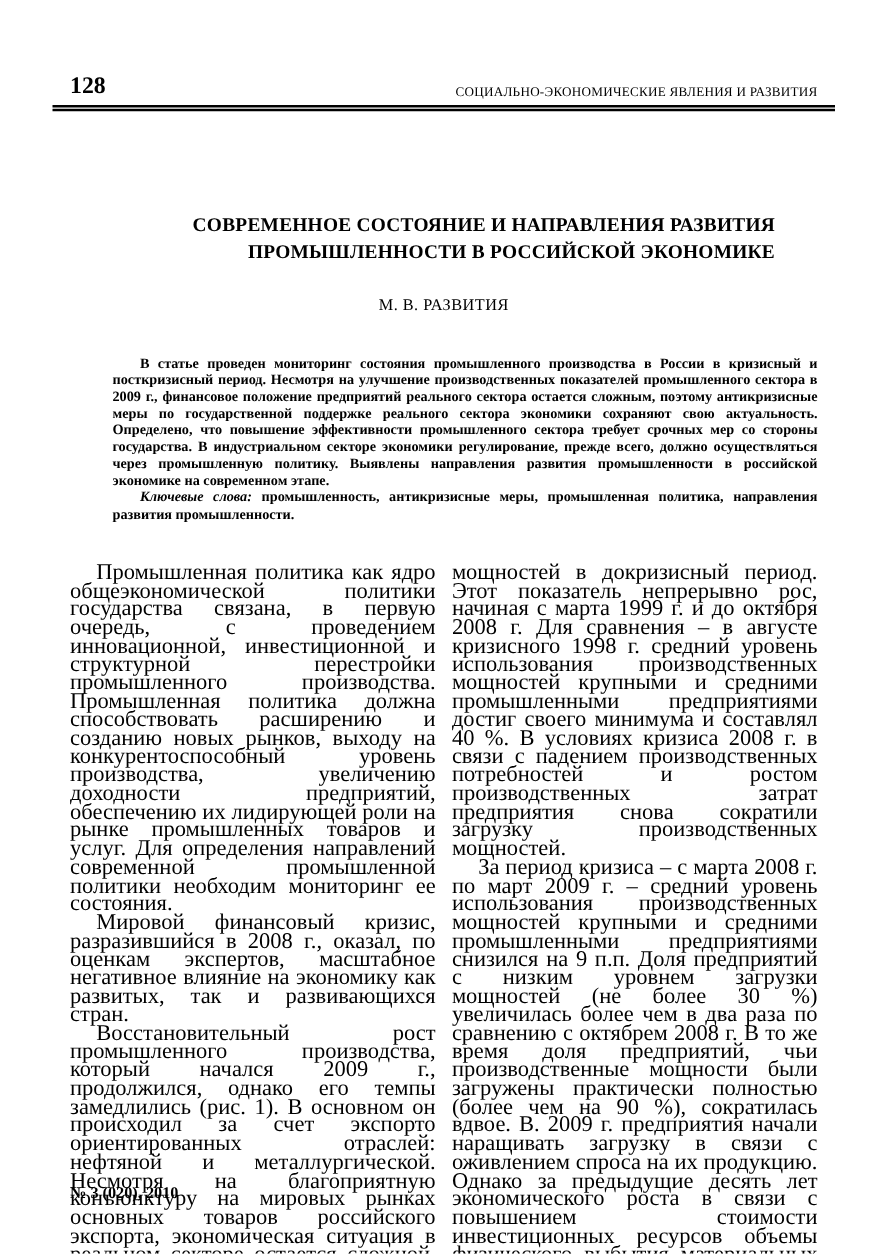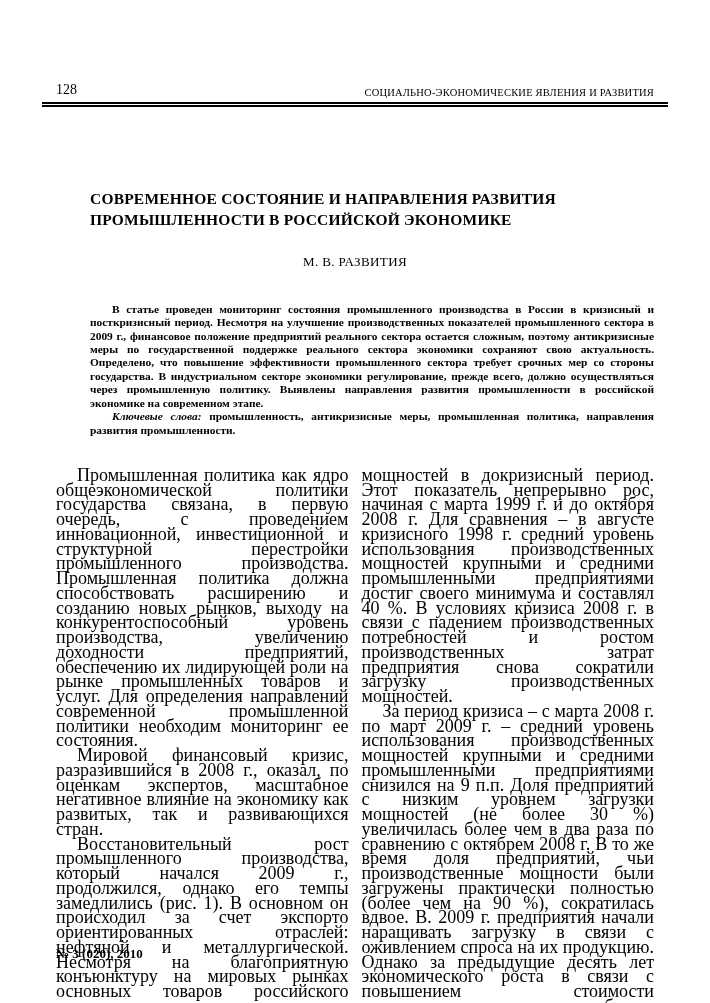--- a/index.html
+++ b/index.html
@@ -20,38 +20,37 @@
     margin: 0 42px;
   }
   
   .header-row {
     display: flex;
     justify-content: space-between;
     align-items: flex-end;
     padding: 58px 14px 4px 14px;
   }
   .page-number {
-    font-size: 14px;
-    font-weight: normal;
-    margin-top: 24px;
+    font-size: 19px;
+    font-weight: bold;
   }
   .journal-title {
     font-size: 10.5px;
     letter-spacing: 0.2px;
   }
   .header-rule {
     height: 5px;
     border-top: 2.5px solid #000;
     border-bottom: 2px solid #000;
   }
   
   .article-title {
     margin: 82px auto 16px auto;
     max-width: 530px;
-    text-align: left;
+    text-align: right;
     font-size: 15.5px;
     font-weight: bold;
     line-height: 1.35;
     letter-spacing: 0.2px;
   }
   .article-author {
     margin-top: 23px;
     text-align: center;
     font-size: 13px;
     letter-spacing: 0.4px;

